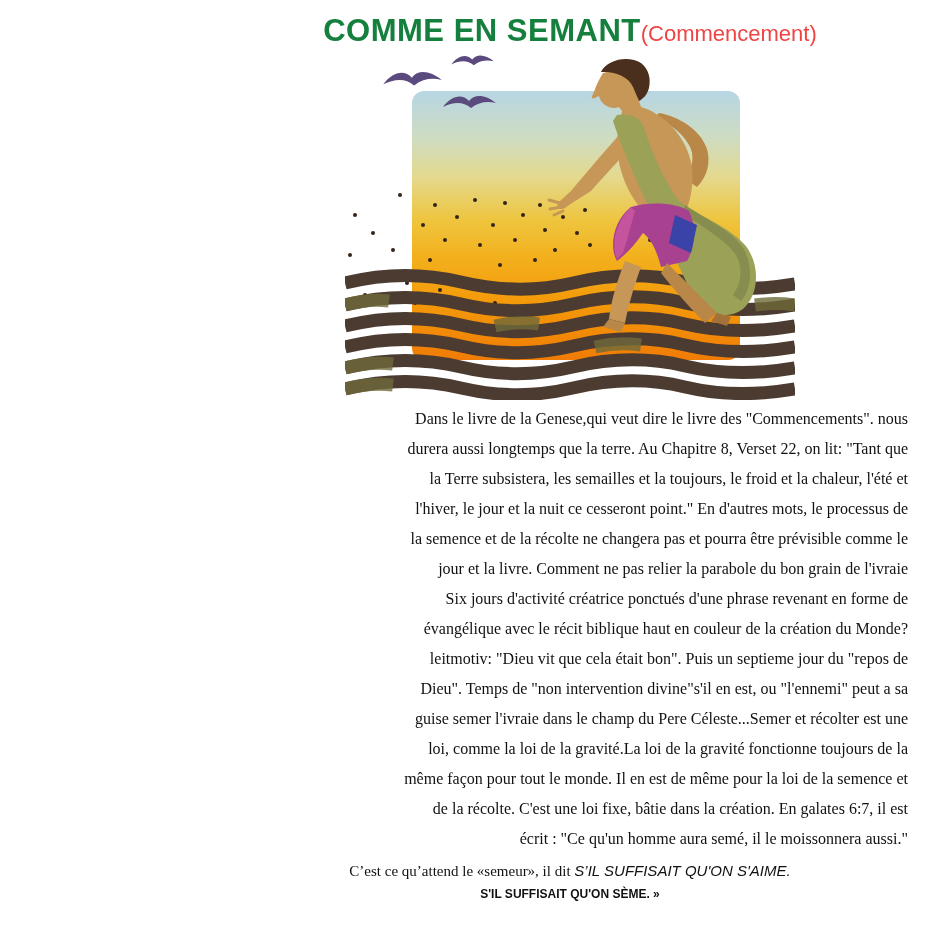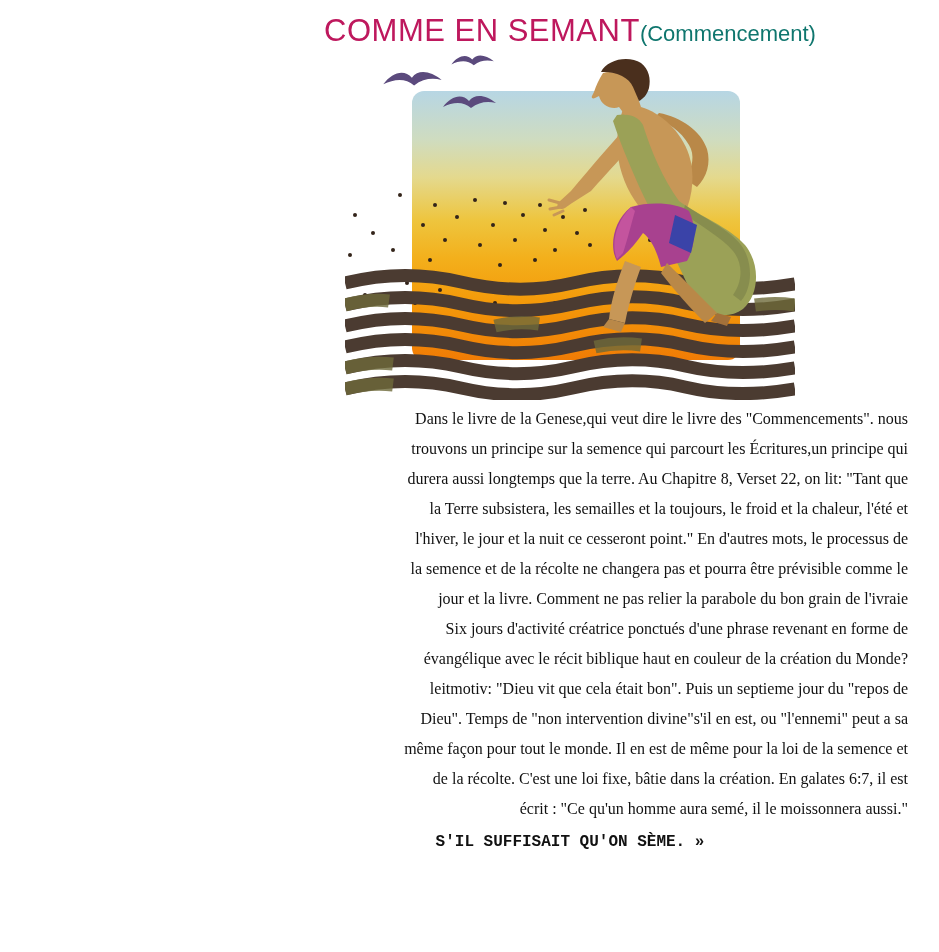--- a/index.html
+++ b/index.html
@@ -17,27 +17,27 @@
     width:738px;
   }
   
   .header{
     padding-top:13px;
     text-align:center;
     white-space:nowrap;
     font-family:"Liberation Sans", sans-serif;
   }
   .title{
-    color:#be185d;
-    font-weight:normal;
+    color:#15803d;
+    font-weight:bold;
     font-size:31px;
     letter-spacing:0.5px;
   }
   .subtitle{
-    color:#0f766e;
+    color:#ef4444;
     font-size:22px;
   }
   
   .illustration{
     width:450px;
     height:345px;
     margin:6px auto 0 auto;
     display:block;
   }
   
@@ -61,23 +61,23 @@
     font-size:15px;
     line-height:22px;
     font-family:"Liberation Serif", serif;
   }
   .footer-line1 .emph{
     font-family:"Liberation Sans", sans-serif;
     font-style:italic;
     font-size:15px;
   }
   .footer-line2{
-    font-family:Liberation Mono, monospace;
+    font-family:Liberation Sans, sans-serif;
     font-weight:bold;
-    font-size:16px;
+    font-size:12px;
     line-height:24px;
   }
 </style>
 </head>
 <body>
 
 <div class="page">
   <div class="content">
 
     <div class="header">
@@ -189,33 +189,37 @@
         <path fill="#b98848" d="M322,208 C338,224 356,242 372,258 L360,268 C346,254 330,236 316,218 Z"></path>
         <path fill="#a3713a" d="M372,258 L386,262 L382,271 L366,266 Z"></path>
 
         <path fill="#c79757" d="M258,18 C254,24 251,31 249,37 L247,41 C246,43 248,44 250,43 L254,41 C255,45 257,48 260,50 C264,53 270,54 274,52 L280,60 L296,52 L290,34 C286,24 272,14 258,18 Z"></path>
         <path fill="#4a2f1d" d="M256,17 C262,4 284,0 296,8 C304,14 306,24 304,33 C302,40 298,44 294,46 L288,32 C284,22 270,16 256,17 Z"></path>
       </g>
     </svg>
 
     <div class="body-text">
         <div class="tline">Dans le livre de la Genese,qui veut dire le livre des "Commencements". nous</div>
-        <div class="tline">trouvons un principe sur la semence qui parcourt les Écritures,un principe qui</div>
         <div class="tline">durera aussi longtemps que la terre. Au Chapitre 8, Verset 22, on lit: "Tant que</div>
         <div class="tline">la Terre subsistera, les semailles et la toujours, le froid et la chaleur, l'été et</div>
         <div class="tline">l'hiver, le jour et la nuit ce cesseront point." En d'autres mots, le processus de</div>
         <div class="tline">la semence et de la récolte ne changera pas et pourra être prévisible comme le</div>
         <div class="tline">jour et la livre. Comment ne pas relier la parabole du bon grain de l'ivraie</div>
         <div class="tline">Six jours d'activité créatrice ponctués d'une phrase revenant en forme de</div>
         <div class="tline">évangélique avec le récit biblique haut en couleur de la création du Monde?</div>
         <div class="tline">leitmotiv: "Dieu vit que cela était bon". Puis un septieme jour du "repos de</div>
         <div class="tline">Dieu". Temps de "non intervention divine"s'il en est, ou "l'ennemi" peut a sa</div>
+        <div class="tline">guise semer l'ivraie dans le champ du Pere Céleste...Semer et récolter est une</div>
+        <div class="tline">loi, comme la loi de la gravité.La loi de la gravité fonctionne toujours de la</div>
         <div class="tline">même façon pour tout le monde. Il en est de même pour la loi de la semence et</div>
         <div class="tline">de la récolte. C'est une loi fixe, bâtie dans la création. En galates 6:7, il est</div>
         <div class="tline">écrit : "Ce qu'un homme aura semé, il le moissonnera aussi."</div>
       </div>
 
     <div class="footer">
+      <div class="footer-line1">
+        <span>C’est ce qu’attend le «semeur», il dit </span><span class="emph">S’IL SUFFISAIT QU'ON S'AIME.</span>
+      </div>
       <div class="footer-line2">S'IL SUFFISAIT QU'ON SÈME. »</div>
     </div>
 
   </div>
 </div>
 
 </body></html>

